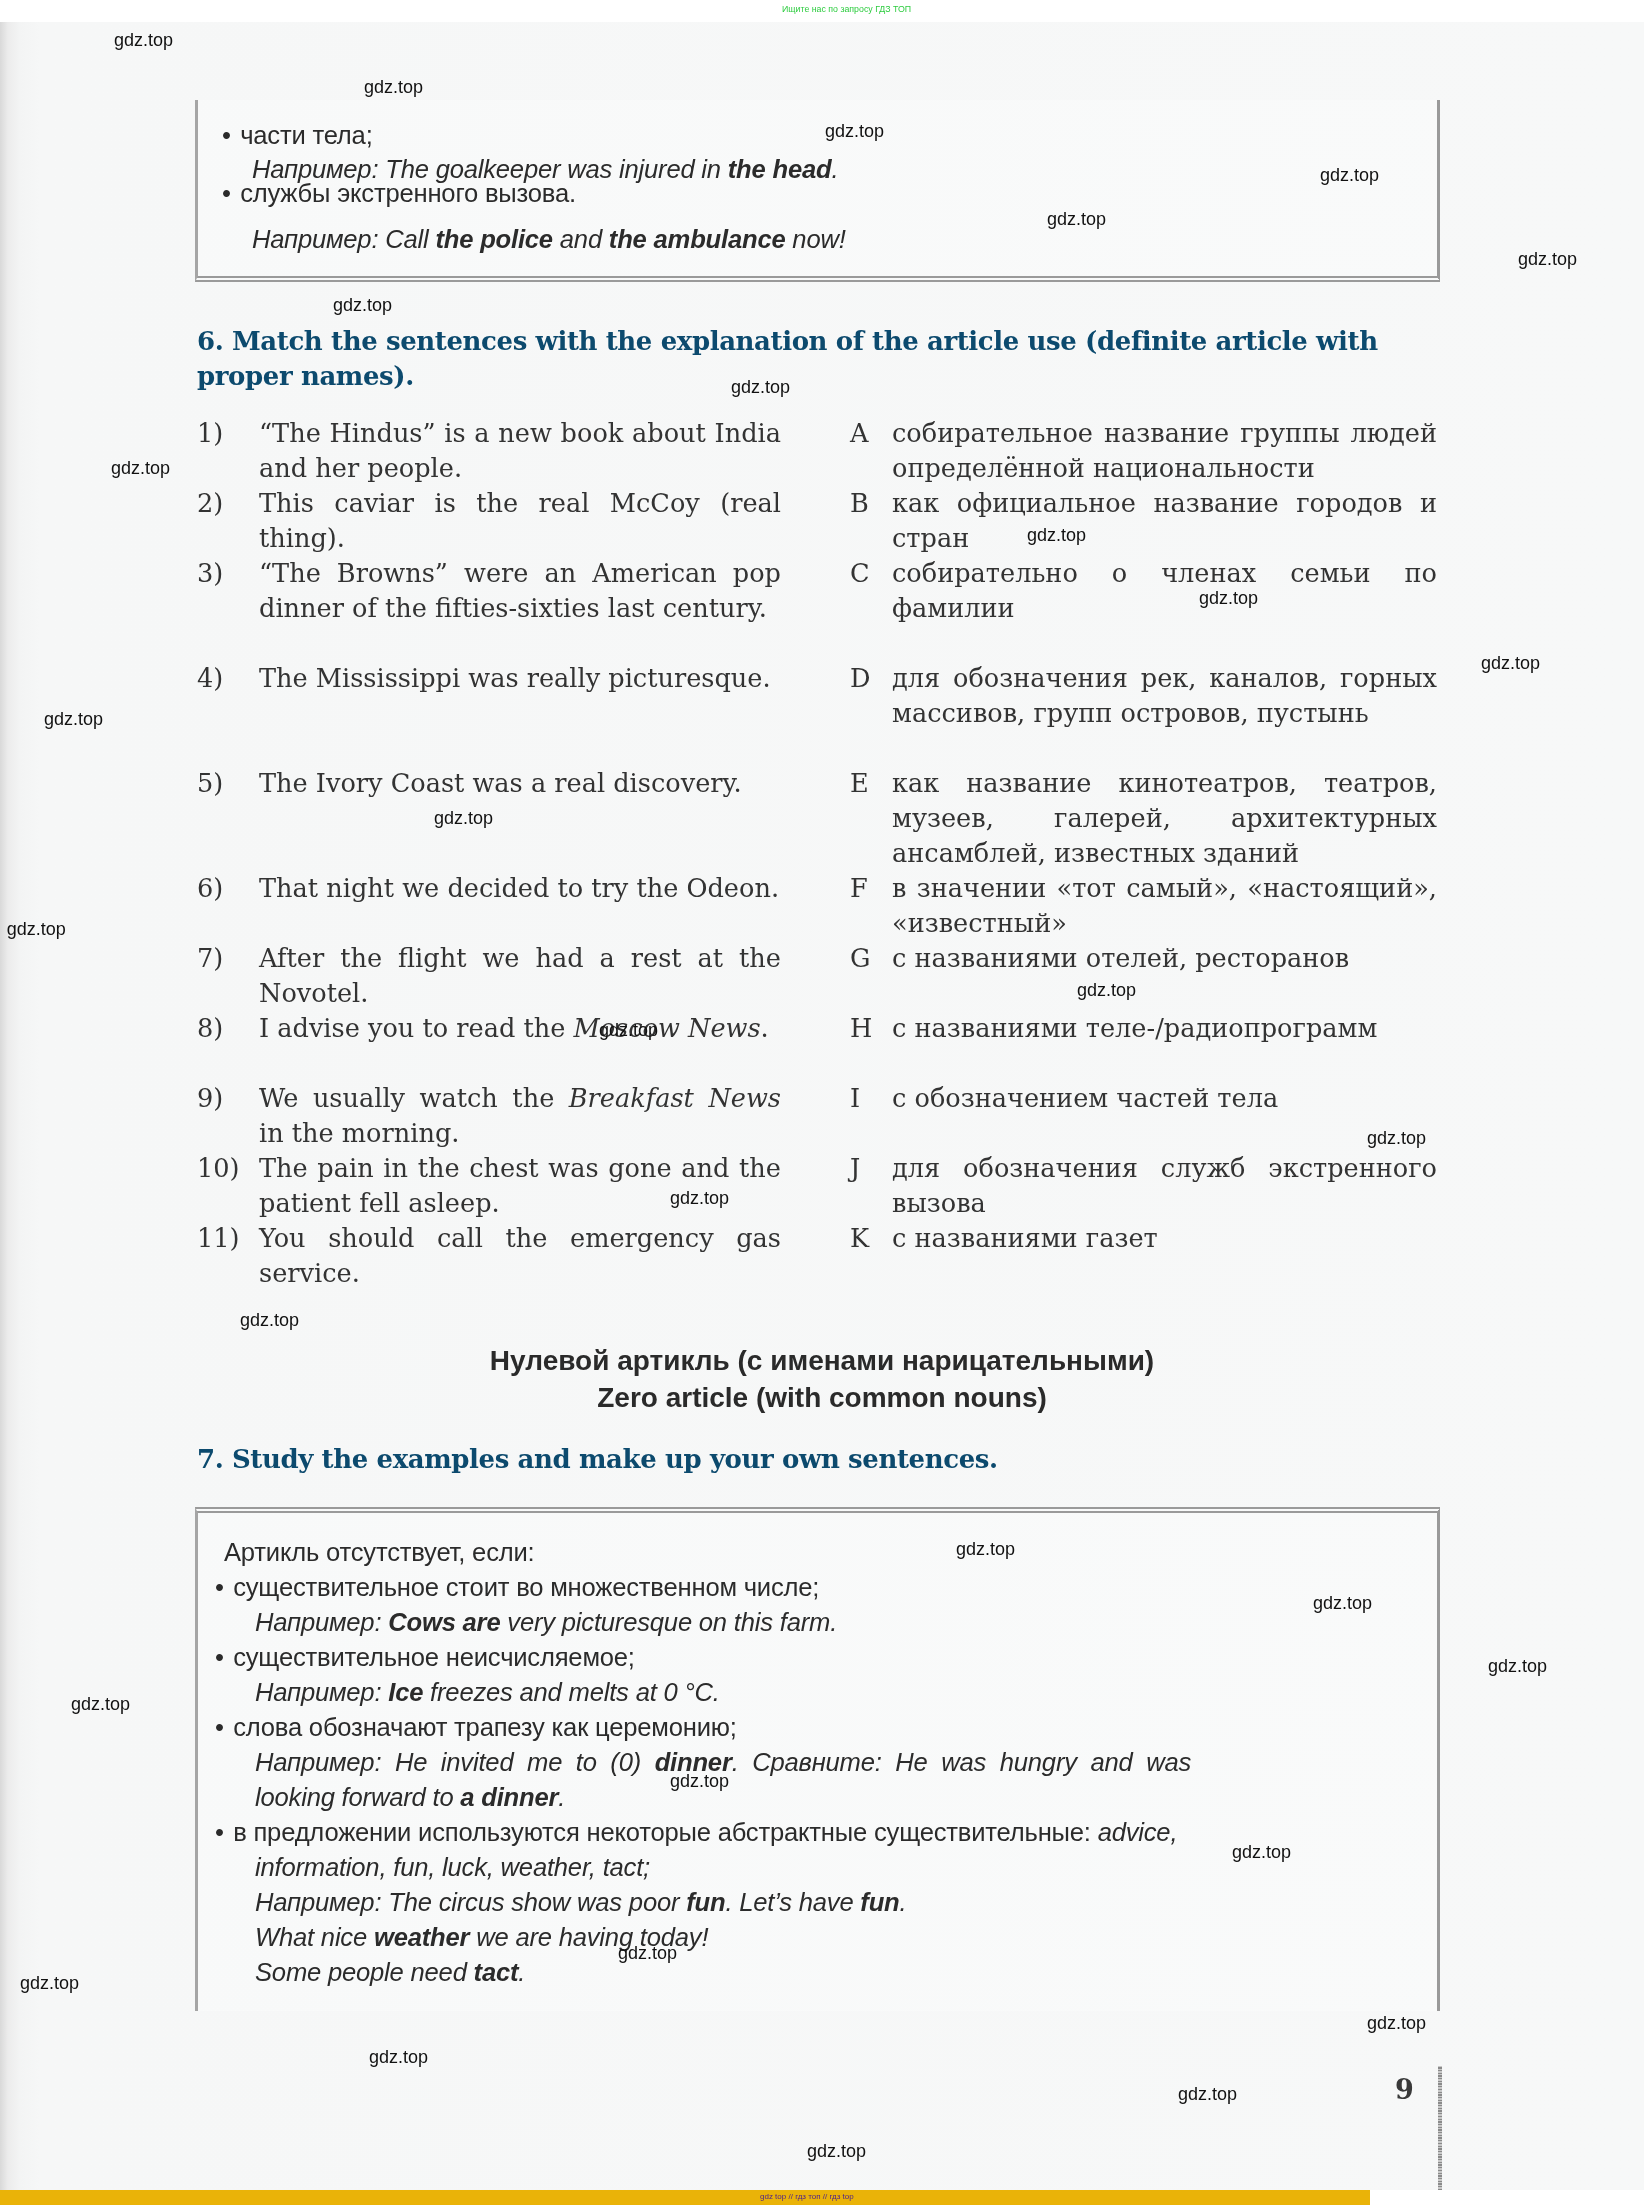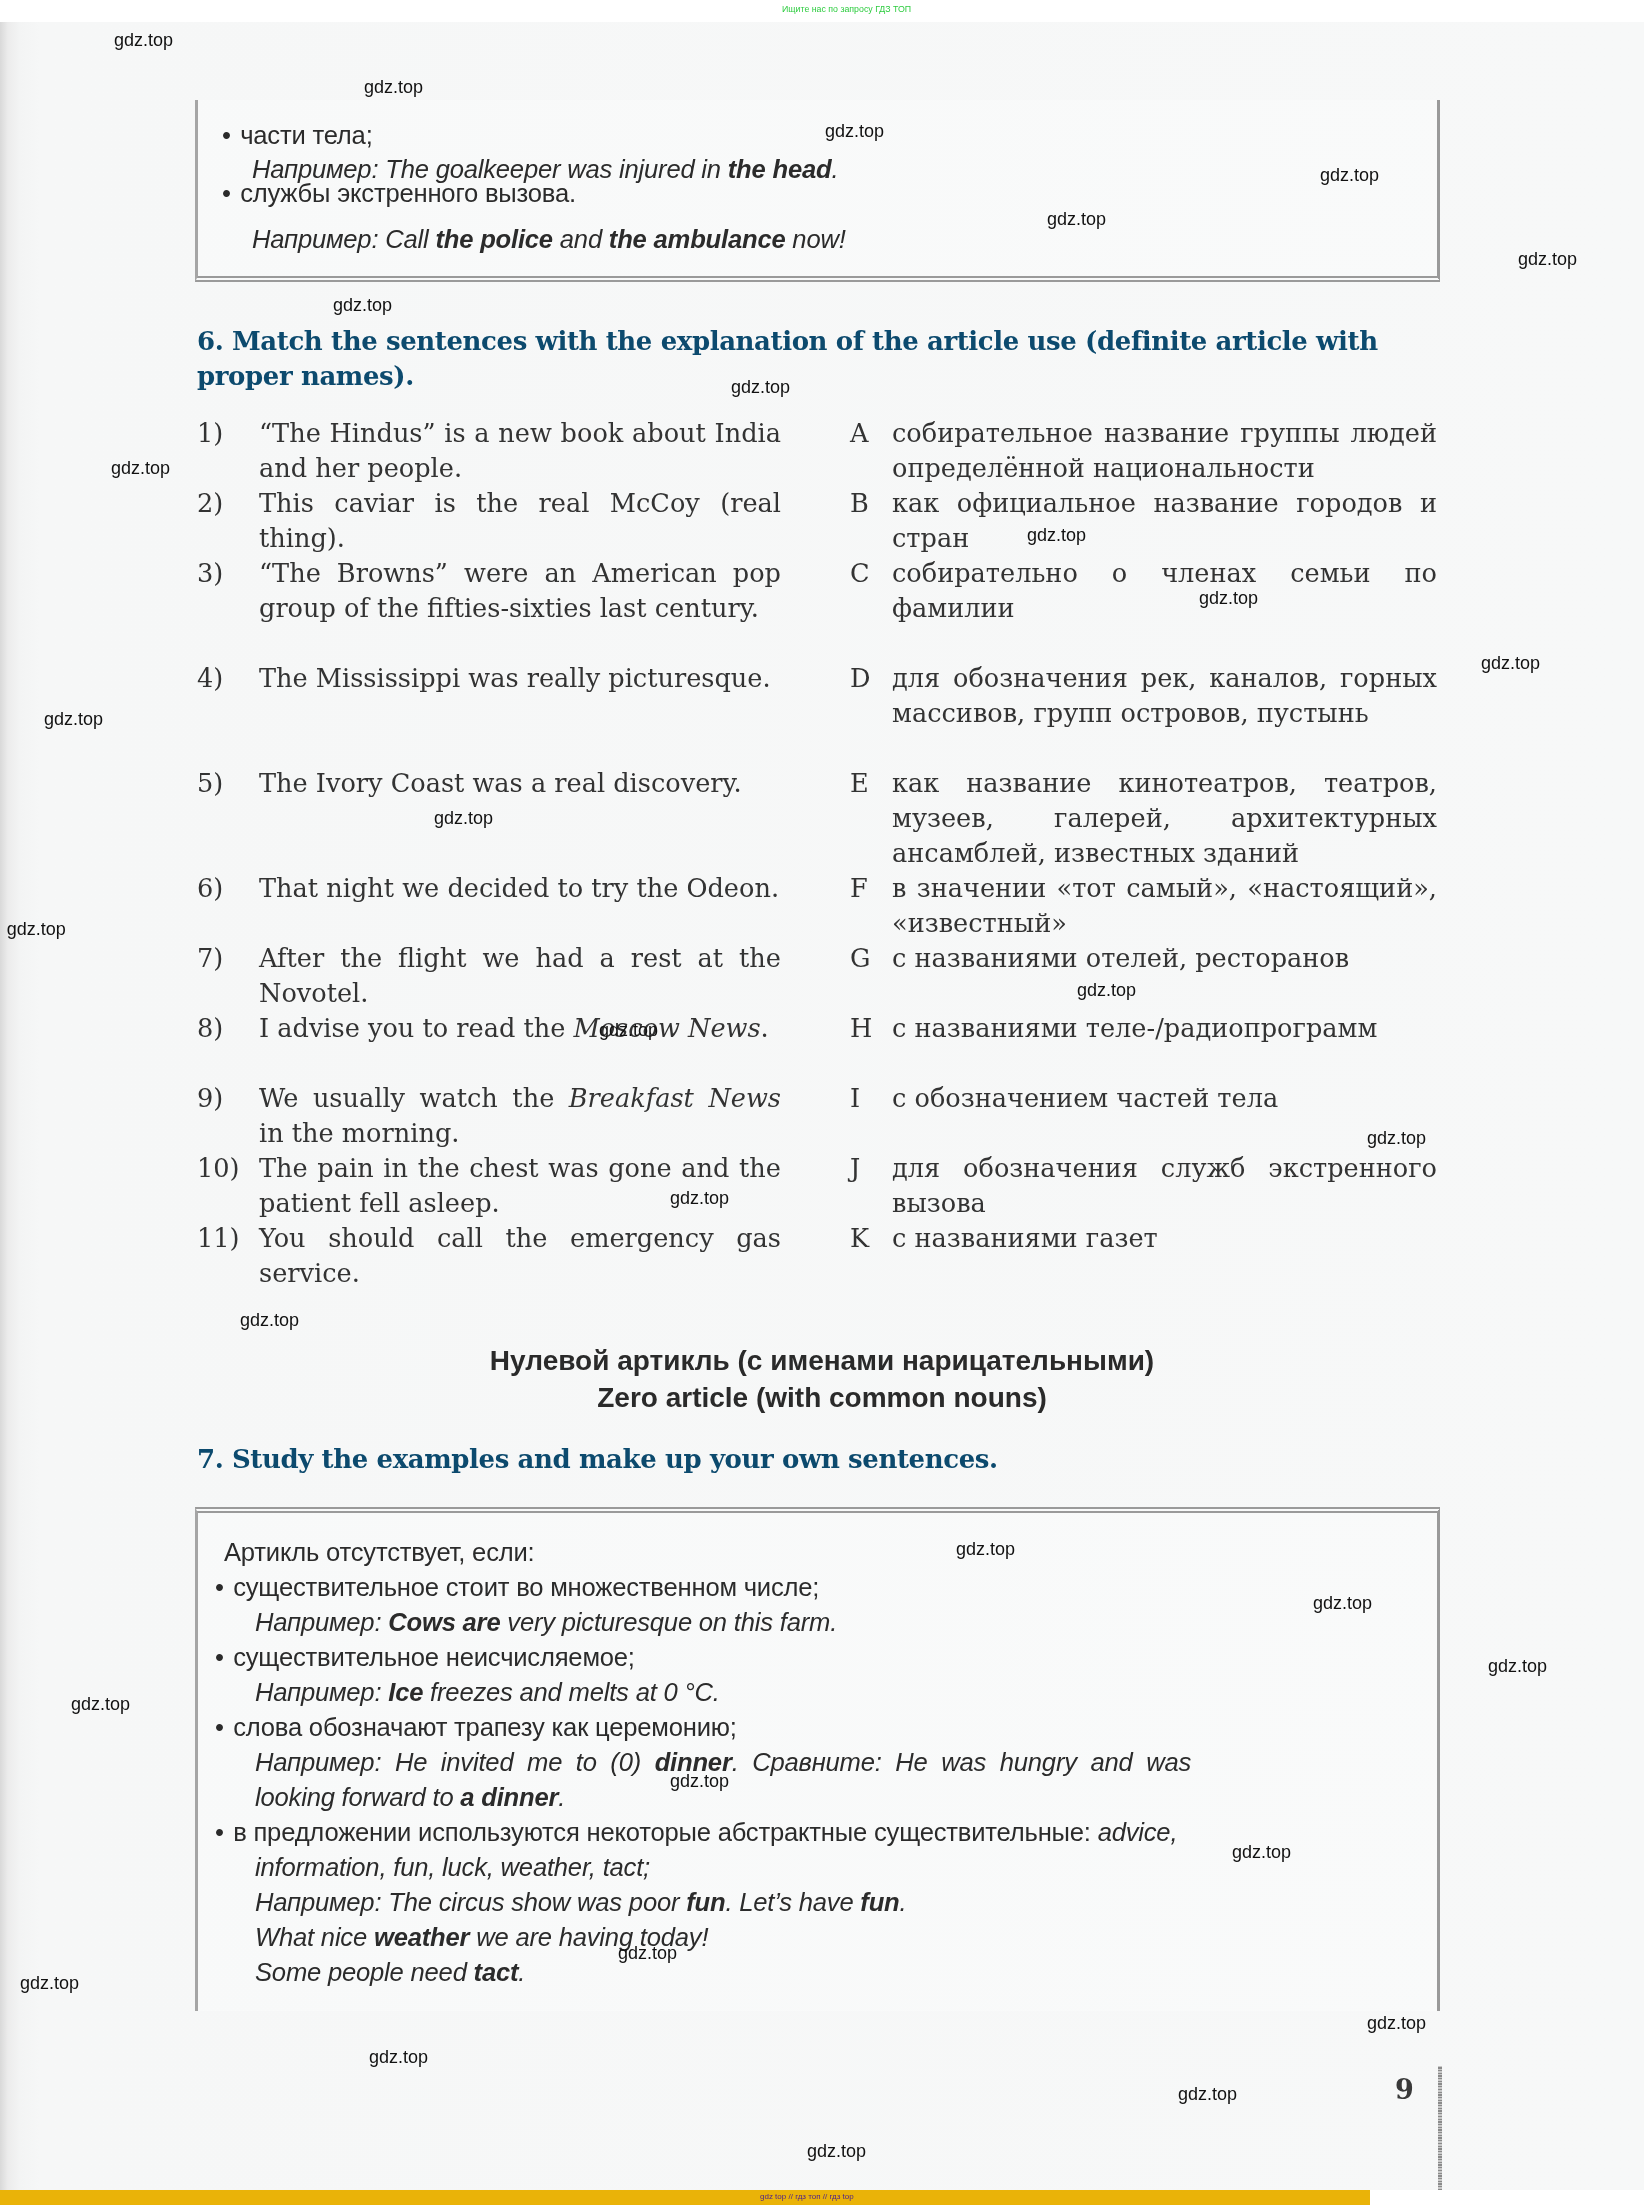--- a/index.html
+++ b/index.html
@@ -112,21 +112,21 @@
   <div class="match-row" style="top:416px;">
     <span class="num">1)</span>
     <span class="sentence">“The Hindus” is a new book about India and her people.</span>
   </div>
   <div class="match-row" style="top:486px;">
     <span class="num">2)</span>
     <span class="sentence">This caviar is the real McCoy (real thing).</span>
   </div>
   <div class="match-row" style="top:556px;">
     <span class="num">3)</span>
-    <span class="sentence">“The Browns” were an American pop group of the fifties-sixties last century.</span>
+    <span class="sentence">“The Browns” were an American pop dinner of the fifties-sixties last century.</span>
   </div>
   <div class="match-row" style="top:661px;">
     <span class="num">4)</span>
     <span class="sentence">The Mississippi was really picturesque.</span>
   </div>
   <div class="match-row" style="top:766px;">
     <span class="num">5)</span>
     <span class="sentence">The Ivory Coast was a real discovery.</span>
   </div>
   <div class="match-row" style="top:871px;">

